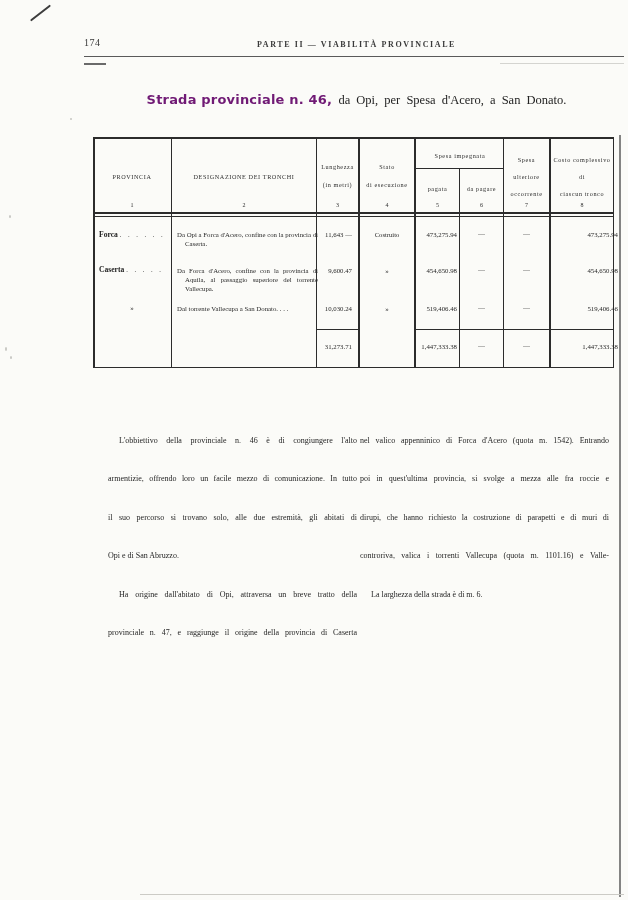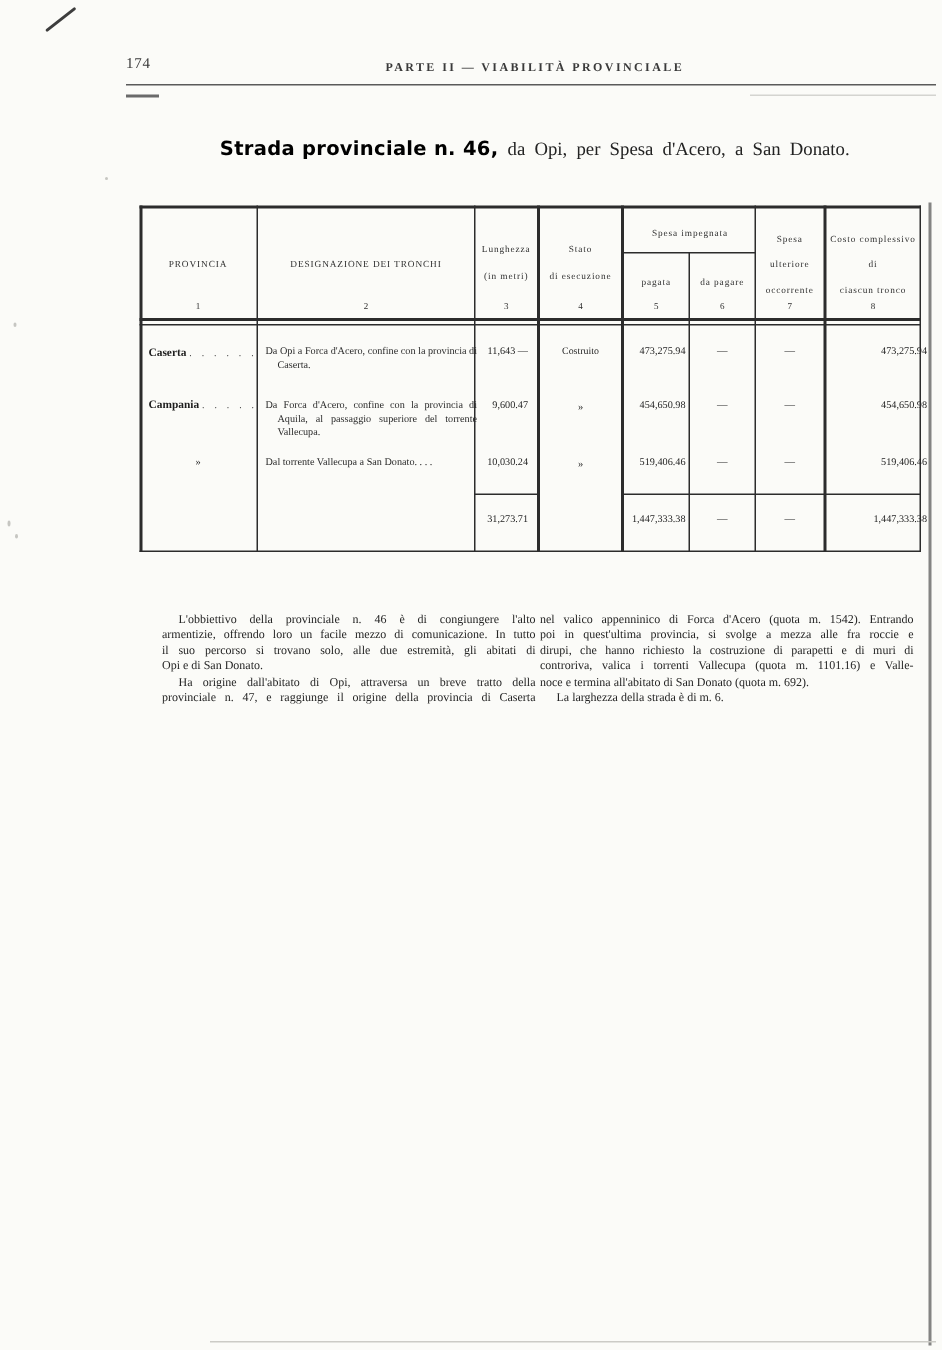--- a/index.html
+++ b/index.html
@@ -10,37 +10,37 @@
   }
   .abs{position:absolute;}
   
   .page-number{left:84px;top:37px;font-size:10px;letter-spacing:0.5px;color:#3a3a3a;}
   .running-header{left:93px;top:40px;width:527px;text-align:center;
     font-size:8px;font-weight:bold;letter-spacing:1.6px;color:#3a3a3a;}
   .rule-main{left:84px;top:56px;width:540px;height:1px;background:#5a5a5a;}
   .rule-386{left:84px;top:63px;width:22px;height:2px;background:#6a6a6a;}
   .rule-faint{left:500px;top:63px;width:124px;height:1px;background:#d4d4d0;}
   .title{left:93px;top:90px;width:527px;text-align:center;white-space:nowrap;}
-  .title-bold{font-family:"DejaVu Sans", sans-serif;font-weight:bold;font-size:13px;letter-spacing:0.2px;color:#000000;}
+  .title-bold{font-family:"DejaVu Sans", sans-serif;font-weight:bold;font-size:13px;letter-spacing:0.2px;color:#701a75;}
   .title-rest{font-size:12.5px;word-spacing:3px;color:#232323;}
   
   .tbl{left:93px;top:137px;width:535px;height:231px;font-size:6.2px;}
   .vline,.hline{position:absolute;background:#2c2c2c;}
   .cell{position:absolute;line-height:1.25;}
   .hdr{letter-spacing:0.6px;color:#2e2e2e;text-align:center;}
   .colnum{position:absolute;text-align:center;font-size:6px;color:#2e2e2e;}
   .num{font-size:6.8px;text-align:right;white-space:nowrap;}
   .dash{font-size:7px;text-align:center;}
   .prov{font-size:7.6px;font-weight:bold;white-space:nowrap;color:#1d1d1d;}
   .leaders{font-weight:normal;font-size:6.5px;letter-spacing:2.5px;color:#333;}
   .desc{font-size:6.8px;text-align:justify;padding-left:8px;text-indent:-8px;line-height:1.3;color:#2a2a2a;}
   .ditto{font-size:7px;text-align:center;}
   
   .textcol{position:absolute;top:408px;width:249px;font-size:8px;line-height:10.45px;color:#252525;}
-  .bline{text-align:justify;text-align-last:justify;}
+  .bline{text-align:justify;text-align-last:justify;margin-top:28px;}
   .bline.end{text-align-last:left;}
   .bline.ind{text-indent:11px;}
   
   .pen-mark{left:28px;top:12px;width:25px;height:2px;background:#3d3d3d;transform:rotate(-38deg);border-radius:2px;}
   .edge-line{left:619px;top:135px;width:2px;height:762px;background:#6f6f6f;opacity:0.85;}
   .bottom-line{left:140px;top:894px;width:484px;height:1px;background:#cccbc6;}
   .speck{position:absolute;background:#9a9a96;border-radius:50%;opacity:0.55;}
 </style>
 </head>
 <body>
@@ -104,32 +104,32 @@
     <div class="colnum" style="left:0;top:65px;width:78px;">1</div>
     <div class="colnum" style="left:79px;top:65px;width:144px;">2</div>
     <div class="colnum" style="left:223px;top:65px;width:43px;">3</div>
     <div class="colnum" style="left:267px;top:65px;width:54px;">4</div>
     <div class="colnum" style="left:323px;top:65px;width:43px;">5</div>
     <div class="colnum" style="left:367px;top:65px;width:43px;">6</div>
     <div class="colnum" style="left:411px;top:65px;width:45px;">7</div>
     <div class="colnum" style="left:458px;top:65px;width:62px;">8</div>
 
     <div>
-      <div class="cell prov" style="left:6px;top:93px;"><span>Caserta</span> <span class="leaders">. . . . . .</span></div>
+      <div class="cell prov" style="left:6px;top:93px;"><span>Forca</span> <span class="leaders">. . . . . .</span></div>
       <div class="cell desc" style="left:84px;top:94px;width:133px;">Da Opi a Forca d'Acero, confine con la provincia di Caserta.</div>
       <div class="cell num" style="left:223px;top:94px;width:36px;">11,643 —</div>
       <div class="cell ditto" style="left:267px;top:94px;width:54px;font-size:6.6px;">Costruito</div>
       <div class="cell num" style="left:323px;top:94px;width:41px;">473,275.94</div>
       <div class="cell dash" style="left:367px;top:93px;width:43px;">—</div>
       <div class="cell dash" style="left:411px;top:93px;width:45px;">—</div>
       <div class="cell num" style="left:458px;top:94px;width:67px;">473,275.94</div>
     </div>
 
     <div>
-      <div class="cell prov" style="left:6px;top:128px;"><span>Campania</span> <span class="leaders">. . . . .</span></div>
+      <div class="cell prov" style="left:6px;top:128px;"><span>Caserta</span> <span class="leaders">. . . . .</span></div>
       <div class="cell desc" style="left:84px;top:130px;width:133px;">Da Forca d'Acero, confine con la provincia di Aquila, al passaggio superiore del torrente Vallecupa.</div>
       <div class="cell num" style="left:223px;top:130px;width:36px;">9,600.47</div>
       <div class="cell ditto" style="left:267px;top:130px;width:54px;">»</div>
       <div class="cell num" style="left:323px;top:130px;width:41px;">454,650.98</div>
       <div class="cell dash" style="left:367px;top:129px;width:43px;">—</div>
       <div class="cell dash" style="left:411px;top:129px;width:45px;">—</div>
       <div class="cell num" style="left:458px;top:130px;width:67px;">454,650.98</div>
     </div>
 
     <div>
@@ -149,26 +149,25 @@
       <div class="cell dash" style="left:367px;top:205px;width:43px;">—</div>
       <div class="cell dash" style="left:411px;top:205px;width:45px;">—</div>
       <div class="cell num" style="left:458px;top:206px;width:67px;">1,447,333.38</div>
     </div>
   </div>
 
   <div class="textcol" style="left:108px;">
       <div class="bline ind">L'obbiettivo della provinciale n. 46 è di congiungere l'alto</div>
       <div class="bline">armentizie, offrendo loro un facile mezzo di comunicazione. In tutto</div>
       <div class="bline">il suo percorso si trovano solo, alle due estremità, gli abitati di</div>
-      <div class="bline end">Opi e di San Donato.</div>
+      <div class="bline end">Opi e di San Abruzzo.</div>
       <div class="bline ind">Ha origine dall'abitato di Opi, attraversa un breve tratto della</div>
       <div class="bline">provinciale n. 47, e raggiunge il origine della provincia di Caserta</div>
     </div>
   <div class="textcol" style="left:360px;">
       <div class="bline">nel valico appenninico di Forca d'Acero (quota m. 1542). Entrando</div>
       <div class="bline">poi in quest'ultima provincia, si svolge a mezza alle fra roccie e</div>
       <div class="bline">dirupi, che hanno richiesto la costruzione di parapetti e di muri di</div>
       <div class="bline">controriva, valica i torrenti Vallecupa (quota m. 1101.16) e Valle-</div>
-      <div class="bline end">noce e termina all'abitato di San Donato (quota m. 692).</div>
       <div class="bline ind end">La larghezza della strada è di m. 6.</div>
     </div>
 
 </div>
 
 </body></html>

